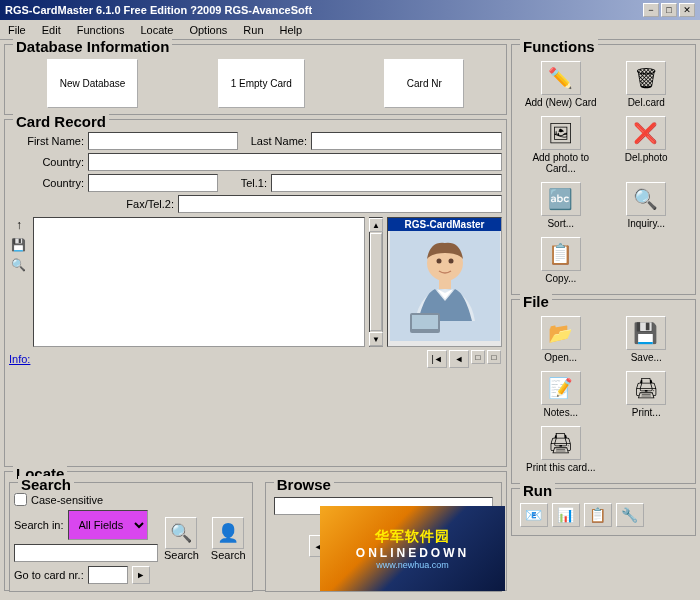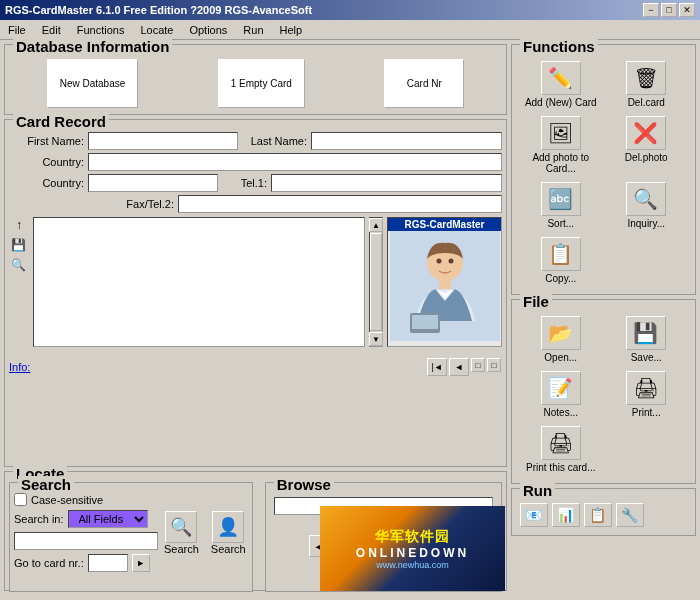--- a/index.html
+++ b/index.html
@@ -157,23 +157,23 @@
       display: flex;
       gap: 12px;
       height: 110px;
     }
     .search-group { flex: 1; }
     .browse-group { flex: 1; }
     .checkbox-row { display: flex; align-items: center; gap: 4px; margin-bottom: 4px; }
     .search-in-row { display: flex; align-items: center; gap: 4px; margin-bottom: 4px; }
     .select-field {
       border: 1px inset #999;
-      background: #8b5cf6;
-      font-size: 11px;
-      height: 18px;
+      background: #d946ef;
+      font-size: 11px;
+      height: 30px;
       padding: 0 6px;
     }
     .search-input-row {
       display: flex;
       gap: 4px;
       margin-bottom: 4px;
     }
     .search-text-input {
       flex: 1;
       border: 1px inset #999;
@@ -406,21 +406,21 @@
               <rect x="22" y="84" width="26" height="14" fill="#b0c8d8"></rect>
 
               <circle cx="49" cy="30" r="2.5" fill="#604030"></circle>
               <circle cx="61" cy="30" r="2.5" fill="#604030"></circle>
               <path d="M49 40 Q55 44 61 40" stroke="#c08060" stroke-width="1.5" fill="none"></path>
             </svg>
           </div>
         </div>
       </div>
 
-      <div style="display:flex; align-items:center; justify-content:space-between; margin-top:10px;">
+      <div style="display:flex; align-items:center; justify-content:space-between; margin-top:2px;">
         <span class="info-label">Info:</span>
         <div class="nav-arrows">
           <div class="nav-arrow">|◄</div>
           <div class="nav-arrow">◄</div>
           <div class="nav-arrow" style="width:14px; height:14px; font-size:8px;">□</div>
           <div class="nav-arrow" style="width:14px; height:14px; font-size:8px;">□</div>
         </div>
       </div>
     </div>
 

